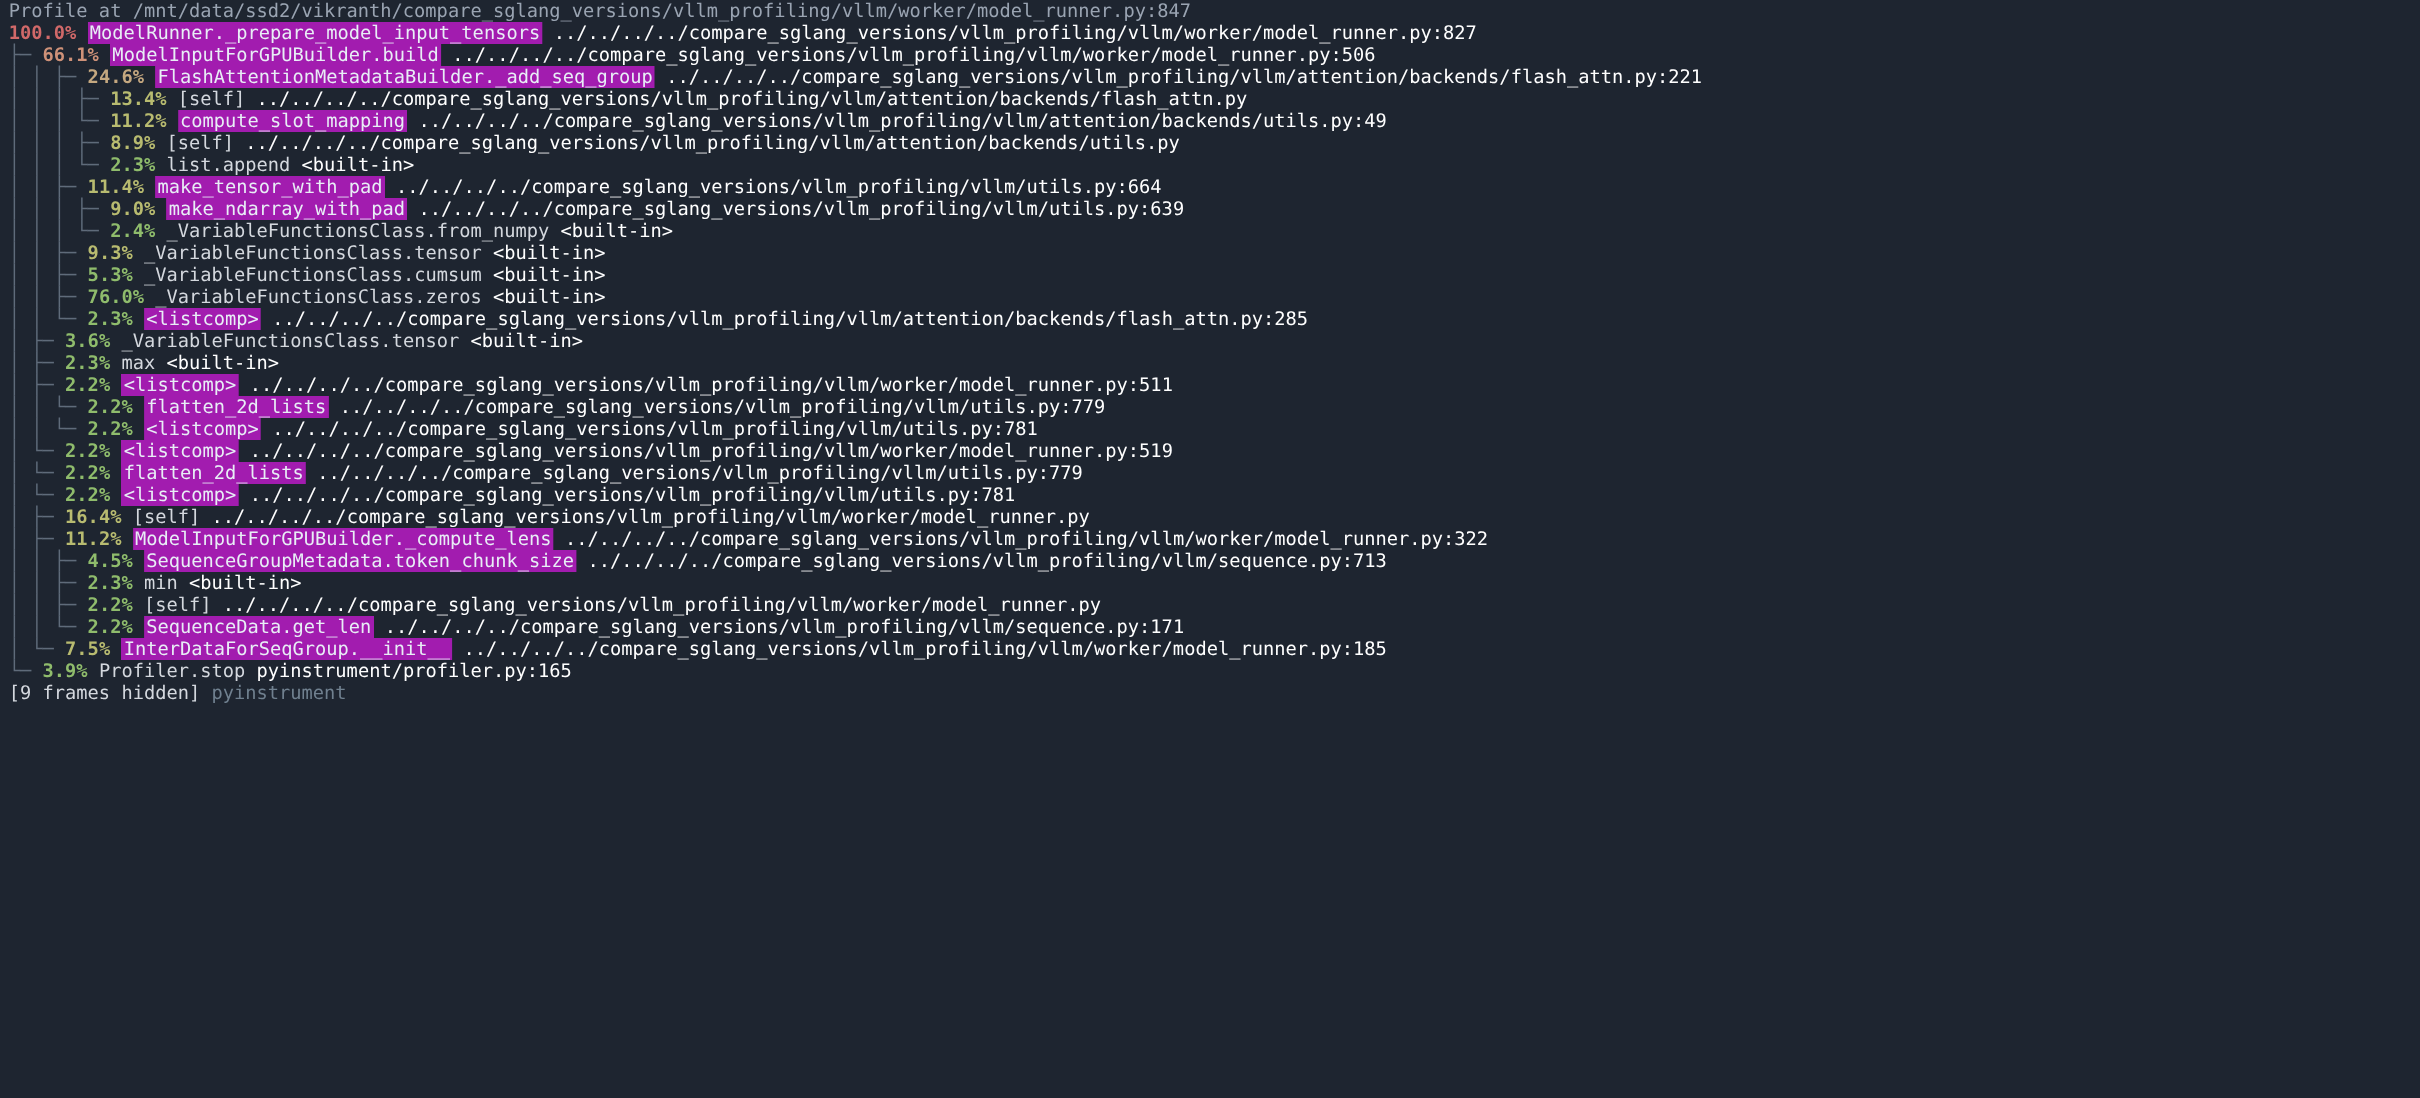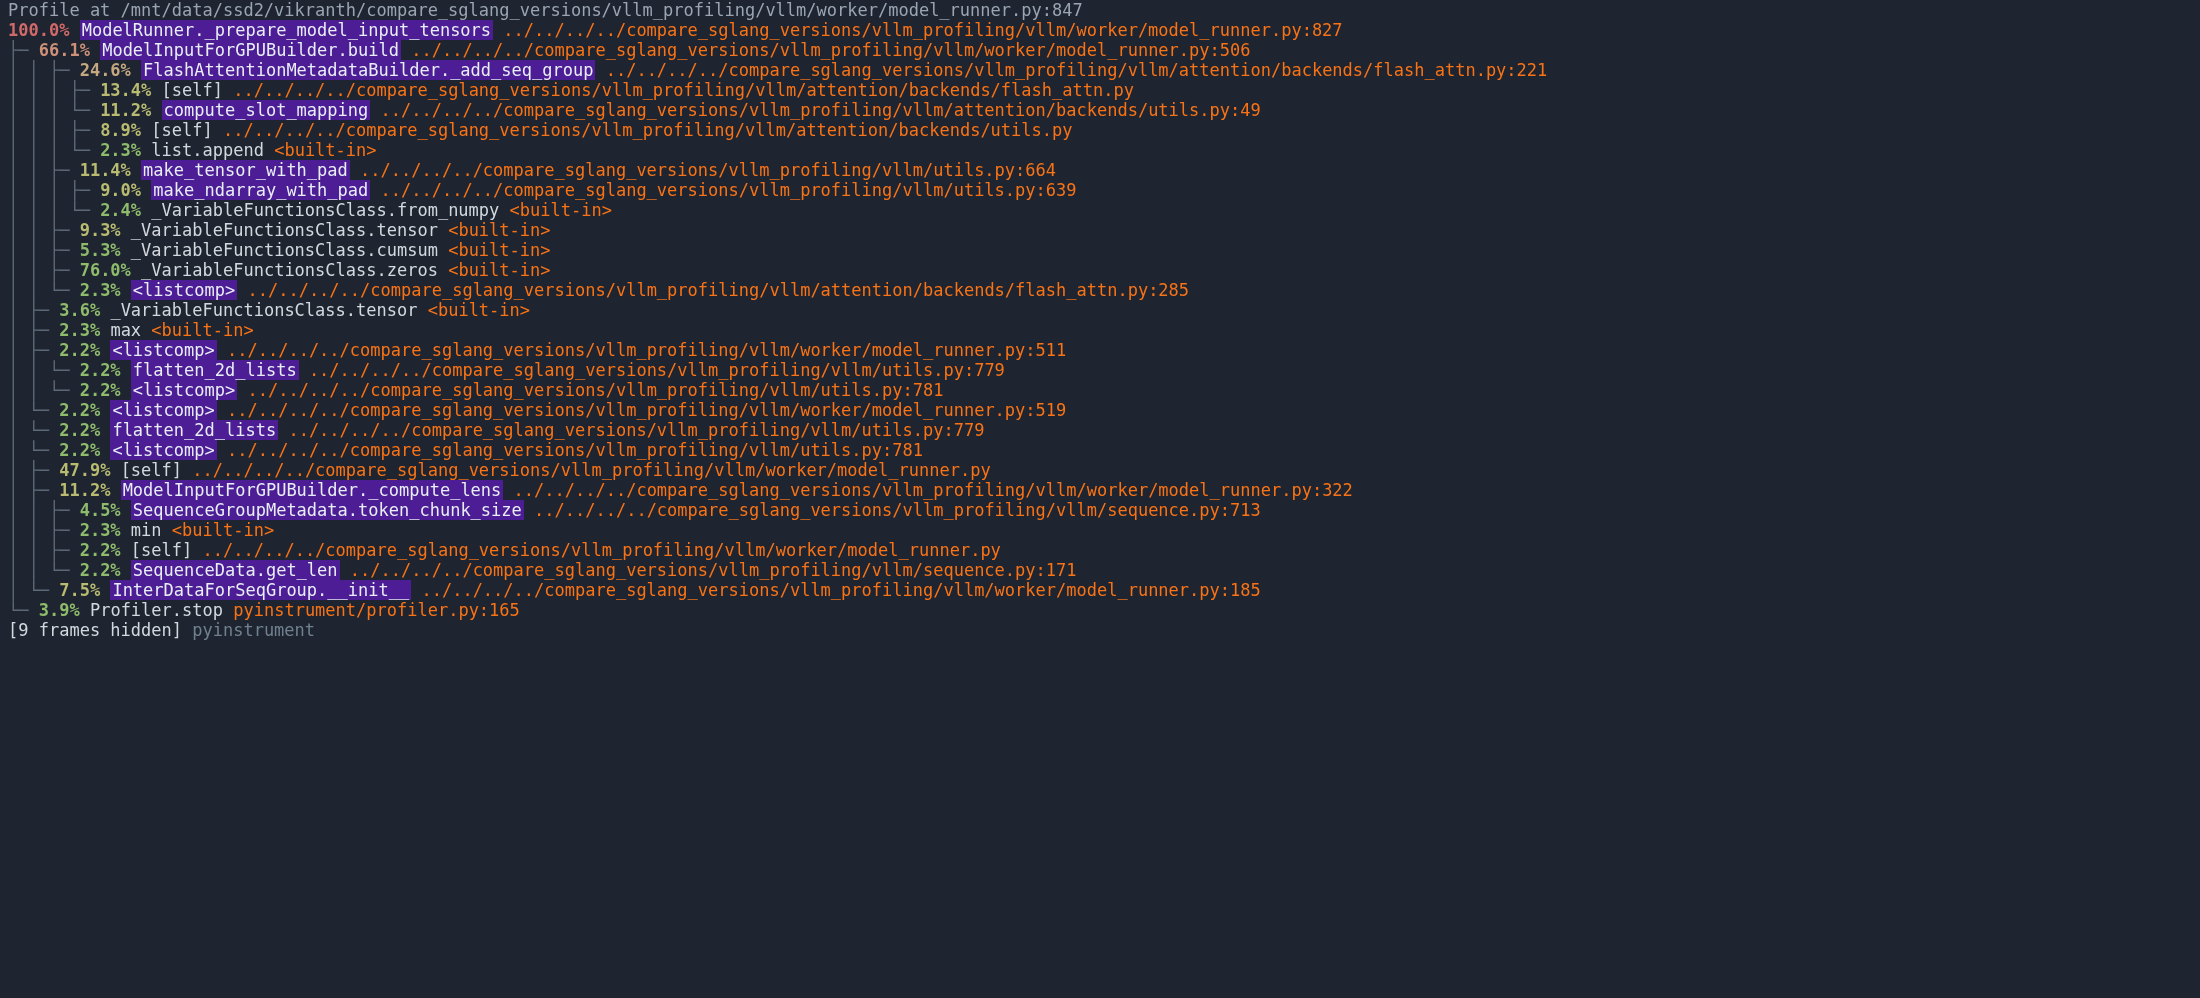--- a/index.html
+++ b/index.html
@@ -17,22 +17,22 @@
   .line { height: 20px; }
   .header { color: #9aa4b2; }
   .tree { color: #5f6b7a; }
   .pct { font-weight: 600; }
   .c-red    { color: #d16969; }
   .c-orange { color: #ce9178; }
   .c-tan    { color: #c5a880; }
   .c-olive  { color: #b8bb70; }
   .c-green  { color: #8fbc6c; }
   .fn { color: #d4d8de; }
-  .hl { background: #4c1d95; color: #e8eef6; padding: 0 2px; }
-  .path { color: #f97316; margin-top: 16px; }
+  .hl { background: #a21caf; color: #e8eef6; padding: 0 2px; }
+  .path { color: #ffffff; margin-top: 16px; }
   .dim  { color: #70808f; }
 </style>
 </head>
 <body>
 <div class="wrap">
 
 <div class="line header"><span>Profile at /mnt/data/ssd2/vikranth/compare_sglang_versions/vllm_profiling/vllm/worker/model_runner.py:847</span></div>
 
 <div id="call-tree">
       <div class="line"><span class="tree"></span><span class="pct c-red">100.0%</span> <span class="fn hl">ModelRunner._prepare_model_input_tensors</span><span>  </span><span class="path">../../../../compare_sglang_versions/vllm_profiling/vllm/worker/model_runner.py:827</span></div>
@@ -50,21 +50,21 @@
       <div class="line"><span class="tree">│  │  ├─ </span><span class="pct c-green">76.0%</span> <span class="fn">_VariableFunctionsClass.zeros</span><span>  </span><span class="path">&lt;built-in&gt;</span></div>
       <div class="line"><span class="tree">│  │  └─ </span><span class="pct c-green">2.3%</span> <span class="fn hl">&lt;listcomp&gt;</span><span>  </span><span class="path">../../../../compare_sglang_versions/vllm_profiling/vllm/attention/backends/flash_attn.py:285</span></div>
       <div class="line"><span class="tree">│  ├─ </span><span class="pct c-green">3.6%</span> <span class="fn">_VariableFunctionsClass.tensor</span><span>  </span><span class="path">&lt;built-in&gt;</span></div>
       <div class="line"><span class="tree">│  ├─ </span><span class="pct c-green">2.3%</span> <span class="fn">max</span><span>  </span><span class="path">&lt;built-in&gt;</span></div>
       <div class="line"><span class="tree">│  ├─ </span><span class="pct c-green">2.2%</span> <span class="fn hl">&lt;listcomp&gt;</span><span>  </span><span class="path">../../../../compare_sglang_versions/vllm_profiling/vllm/worker/model_runner.py:511</span></div>
       <div class="line"><span class="tree">│  │  └─ </span><span class="pct c-green">2.2%</span> <span class="fn hl">flatten_2d_lists</span><span>  </span><span class="path">../../../../compare_sglang_versions/vllm_profiling/vllm/utils.py:779</span></div>
       <div class="line"><span class="tree">│  │     └─ </span><span class="pct c-green">2.2%</span> <span class="fn hl">&lt;listcomp&gt;</span><span>  </span><span class="path">../../../../compare_sglang_versions/vllm_profiling/vllm/utils.py:781</span></div>
       <div class="line"><span class="tree">│  └─ </span><span class="pct c-green">2.2%</span> <span class="fn hl">&lt;listcomp&gt;</span><span>  </span><span class="path">../../../../compare_sglang_versions/vllm_profiling/vllm/worker/model_runner.py:519</span></div>
       <div class="line"><span class="tree">│     └─ </span><span class="pct c-green">2.2%</span> <span class="fn hl">flatten_2d_lists</span><span>  </span><span class="path">../../../../compare_sglang_versions/vllm_profiling/vllm/utils.py:779</span></div>
       <div class="line"><span class="tree">│        └─ </span><span class="pct c-green">2.2%</span> <span class="fn hl">&lt;listcomp&gt;</span><span>  </span><span class="path">../../../../compare_sglang_versions/vllm_profiling/vllm/utils.py:781</span></div>
-      <div class="line"><span class="tree">│  ├─ </span><span class="pct c-olive">47.9%</span> <span class="fn">[self]</span><span>  </span><span class="path">../../../../compare_sglang_versions/vllm_profiling/vllm/worker/model_runner.py</span></div>
+      <div class="line"><span class="tree">│  ├─ </span><span class="pct c-olive">16.4%</span> <span class="fn">[self]</span><span>  </span><span class="path">../../../../compare_sglang_versions/vllm_profiling/vllm/worker/model_runner.py</span></div>
       <div class="line"><span class="tree">│  ├─ </span><span class="pct c-olive">11.2%</span> <span class="fn hl">ModelInputForGPUBuilder._compute_lens</span><span>  </span><span class="path">../../../../compare_sglang_versions/vllm_profiling/vllm/worker/model_runner.py:322</span></div>
       <div class="line"><span class="tree">│  │  ├─ </span><span class="pct c-green">4.5%</span> <span class="fn hl">SequenceGroupMetadata.token_chunk_size</span><span>  </span><span class="path">../../../../compare_sglang_versions/vllm_profiling/vllm/sequence.py:713</span></div>
       <div class="line"><span class="tree">│  │  ├─ </span><span class="pct c-green">2.3%</span> <span class="fn">min</span><span>  </span><span class="path">&lt;built-in&gt;</span></div>
       <div class="line"><span class="tree">│  │  ├─ </span><span class="pct c-green">2.2%</span> <span class="fn">[self]</span><span>  </span><span class="path">../../../../compare_sglang_versions/vllm_profiling/vllm/worker/model_runner.py</span></div>
       <div class="line"><span class="tree">│  │  └─ </span><span class="pct c-green">2.2%</span> <span class="fn hl">SequenceData.get_len</span><span>  </span><span class="path">../../../../compare_sglang_versions/vllm_profiling/vllm/sequence.py:171</span></div>
       <div class="line"><span class="tree">│  └─ </span><span class="pct c-olive">7.5%</span> <span class="fn hl">InterDataForSeqGroup.__init__</span><span>  </span><span class="path">../../../../compare_sglang_versions/vllm_profiling/vllm/worker/model_runner.py:185</span></div>
       <div class="line"><span class="tree">└─ </span><span class="pct c-green">3.9%</span> <span class="fn">Profiler.stop</span><span>  </span><span class="path">pyinstrument/profiler.py:165</span></div>
     </div>
 
 <div class="line"><span class="tree">      </span><span class="fn">[9 frames hidden]</span><span class="dim">  pyinstrument</span></div>

